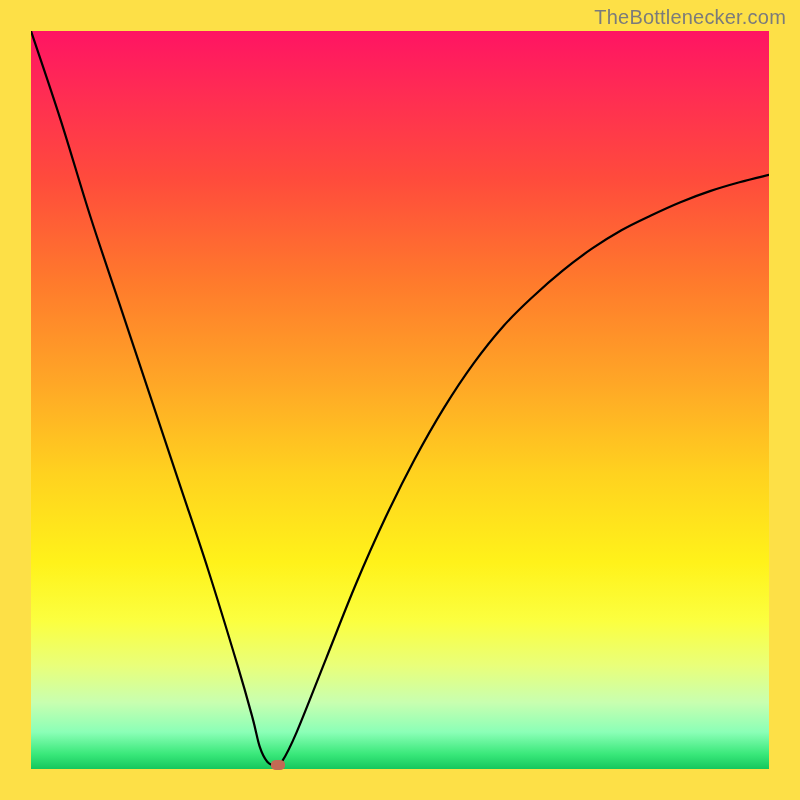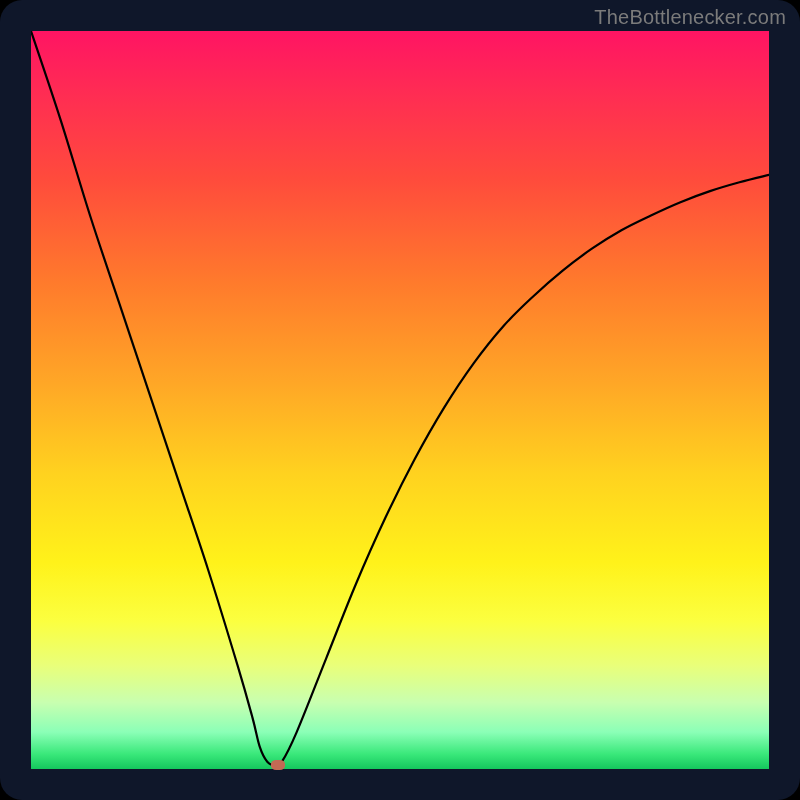--- a/index.html
+++ b/index.html
@@ -8,22 +8,21 @@
     width: 800px;
     height: 800px;
     background: #000;
     overflow: hidden;
     font-family: Arial, Helvetica, sans-serif;
   }
   .frame {
     position: relative;
     width: 800px;
     height: 800px;
-    background: #0f172a;
-    border-radius: 22px;
+    background: #fde047;
   }
   .plot-area {
     position: absolute;
     left: 31px;
     top: 31px;
     width: 738px;
     height: 738px;
     
     background: linear-gradient(to bottom,
       #ff1463 0%,

